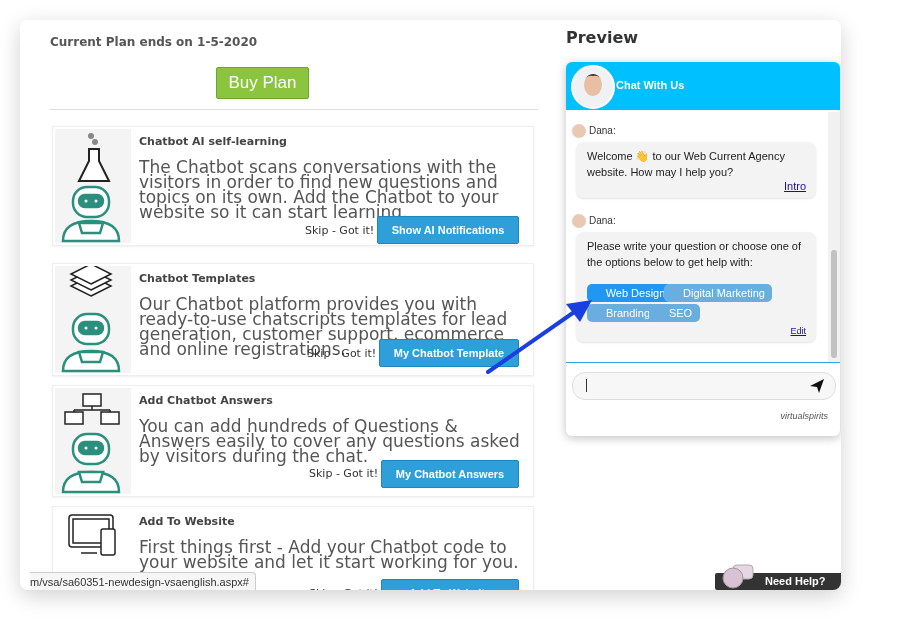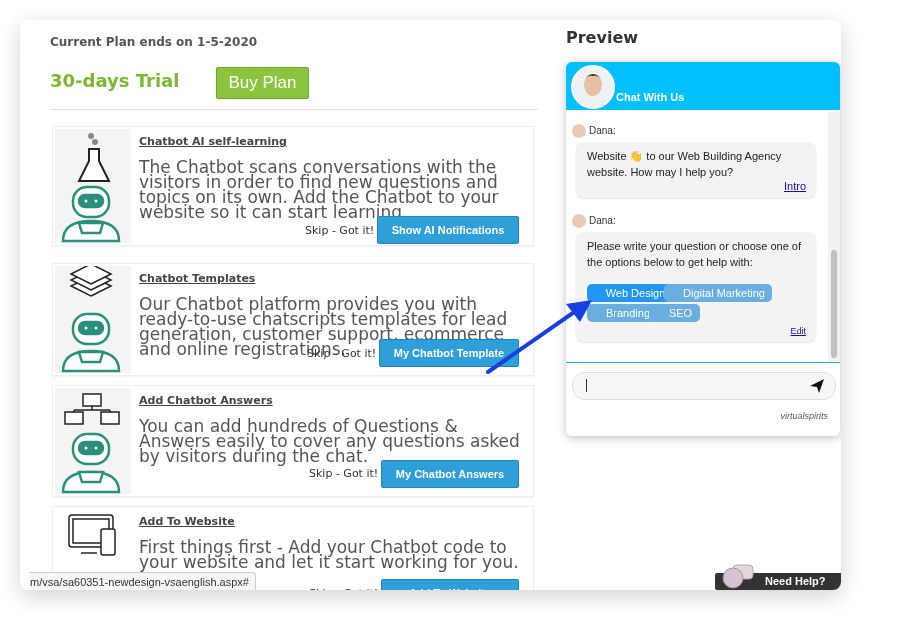--- a/index.html
+++ b/index.html
@@ -5,30 +5,30 @@
   html,body{margin:0;padding:0;}
   body{width:920px;height:631px;background:#ffffff;position:relative;overflow:hidden;font-family:"Liberation Sans",sans-serif;}
   .window{position:absolute;left:20px;top:20px;width:821px;height:570px;background:#fff;border-radius:8px;box-shadow:0 6px 22px rgba(0,0,0,0.18);overflow:hidden;}
   .left{position:absolute;left:30px;top:0;width:490px;height:570px;}
   .plan-ends{position:absolute;left:0;top:15px;font-family:"DejaVu Sans",sans-serif;font-weight:bold;font-size:12px;color:#555;}
   .trial{position:absolute;left:0;top:50px;font-family:"DejaVu Sans",sans-serif;font-weight:bold;font-size:18px;color:#7cb82f;}
   .buy-btn{position:absolute;left:166px;top:47px;width:91px;height:30px;background:#8bc53f;border:1px solid #6fa52a;border-radius:2px;color:#fff;font-size:17px;line-height:30px;text-align:center;cursor:pointer;}
   .divider{position:absolute;left:0;top:89px;width:488px;height:1px;background:#ddd;}
   .card{position:absolute;left:2px;width:480px;background:#fff;border:1px solid #eee;box-shadow:0 1px 2px rgba(0,0,0,0.06);}
   .card .illu{position:absolute;left:2px;top:2px;width:76px;background:#f4f4f4;}
-  .card .title{position:absolute;left:86px;top:8px;font-family:"DejaVu Sans",sans-serif;font-weight:bold;font-size:11px;color:#444;text-decoration:underline;}
+  .card .title{position:absolute;left:86px;top:8px;font-family:"DejaVu Sans",sans-serif;font-weight:bold;font-size:11px;color:#444;}
   .card .desc{position:absolute;left:86px;top:33px;width:390px;font-family:"DejaVu Sans",sans-serif;font-size:17px;line-height:15px;color:#555;}
   .card .skip{position:absolute;font-family:"DejaVu Sans",sans-serif;font-size:11px;color:#333;cursor:pointer;}
   .card .action{position:absolute;right:14px;height:26px;background:#2e9fd8;border:1px solid #1f86bd;border-radius:2px;color:#fff;font-weight:bold;font-size:11px;line-height:26px;text-align:center;cursor:pointer;}
   .status-url{position:absolute;left:-20px;top:552px;height:18px;padding:0 6px 0 0;background:#f6f6f6;border:1px solid #ccc;border-left:none;border-radius:0 4px 0 0;font-size:11px;line-height:18px;color:#333;white-space:nowrap;}
   .preview-title{position:absolute;left:546px;top:8px;font-family:"DejaVu Sans",sans-serif;font-weight:bold;font-size:16px;color:#333;}
   .chat{position:absolute;left:546px;top:42px;width:274px;height:374px;background:#fff;border-radius:6px;box-shadow:0 2px 10px rgba(0,0,0,0.25);overflow:hidden;}
   .chat-header{position:absolute;left:0;top:0;width:274px;height:48px;background:#00c0ff;}
   .chat-avatar{position:absolute;left:5px;top:3px;width:40px;height:40px;border-radius:50%;background:#f4f4f4;border:2px solid #fff;overflow:hidden;}
-  .chat-title{position:absolute;left:50px;top:29px;color:#fff;font-size:11px;font-weight:bold;}
+  .chat-title{position:absolute;left:50px;top:17px;color:#fff;font-size:11px;font-weight:bold;}
   .msgs{position:absolute;left:0;top:50px;width:262px;height:250px;}
   .scrollbar{position:absolute;left:262px;top:50px;width:12px;height:250px;background:#f1f1f1;}
   .thumb{position:absolute;left:3px;top:138px;width:6px;height:108px;background:#c1c1c1;border-radius:3px;}
   .sender{position:absolute;left:6px;font-size:10px;color:#333;}
   .mini-av{display:inline-block;width:14px;height:14px;border-radius:50%;background:#e9c9b4;vertical-align:middle;margin-right:3px;}
   .bubble{position:absolute;left:10px;width:240px;background:#f3f3f3;border-radius:8px;box-shadow:0 1px 2px rgba(0,0,0,0.12);font-size:11px;line-height:16px;color:#222;}
   .link-small{position:absolute;right:10px;color:#1a0dab;text-decoration:underline;cursor:pointer;}
   .opt{position:absolute;height:18px;border-radius:5px;color:#fff;font-size:11px;line-height:18px;text-align:center;cursor:pointer;padding-left:12px;}
   .input-line{position:absolute;left:0;top:300px;width:274px;height:1px;background:#29a8e0;}
   .chat-input{position:absolute;left:6px;top:310px;width:262px;height:26px;border:1px solid #ddd;border-radius:13px;background:#f7f7f7;}
@@ -37,21 +37,20 @@
   .brand{position:absolute;right:12px;top:349px;font-size:9px;font-style:italic;color:#555;}
   .need-help{position:absolute;left:695px;top:553px;width:136px;height:17px;background:#333;border-radius:2px;color:#fff;font-weight:bold;font-size:11px;line-height:17px;cursor:pointer;}
   .need-help .txt{position:absolute;left:50px;top:0;}
 </style>
 </head>
 <body>
 
 <div class="window">
   <div class="left">
     <div class="plan-ends">Current Plan ends on 1-5-2020</div>
-    <div class="trial">30-days Trial</div>
     <div class="buy-btn">Buy Plan</div>
     <div class="divider"></div>
 
     <div class="card" style="top:106px;height:118px;">
       <div class="illu" style="height:114px;">
         <svg width="76" height="114" viewBox="0 0 76 114">
           <circle cx="36" cy="7" r="3" fill="#888"></circle>
             <circle cx="40" cy="13" r="3" fill="#888"></circle>
           <path d="M34 20 h10 v12 l10 20 h-30 l10 -20z" fill="#fff" stroke="#222" stroke-width="2"></path>
           <g fill="none" stroke="#2a8f7c" stroke-width="2.5">
@@ -151,21 +150,21 @@
           <path d="M10 14 q10 -14 20 0 q-4 -6 -10 -5 q-6 -1 -10 5z" fill="#4a3020"></path>
           <path d="M6 40 q14 -14 28 0z" fill="#f2f2f2"></path>
         </svg>
       </div>
       <div class="chat-title">Chat With Us</div>
     </div>
 
     <div class="msgs">
       <div class="sender" style="top:12px;"><span class="mini-av"></span><span>Dana:</span></div>
       <div class="bubble" style="top:30px;height:56px;">
-        <div style="position:absolute;left:11px;top:6px;width:220px;">Website 👋  to our Web Building Agency website. How may I help you?</div>
+        <div style="position:absolute;left:11px;top:6px;width:220px;">Welcome 👋  to our Web Current Agency website. How may I help you?</div>
         <div class="link-small" style="top:36px;font-size:11px;">Intro</div>
       </div>
 
       <div class="sender" style="top:102px;"><span class="mini-av"></span><span>Dana:</span></div>
       <div class="bubble" style="top:120px;height:110px;">
         <div style="position:absolute;left:11px;top:6px;width:220px;">Please write your question or choose one of the options below to get help with:</div>
         <div class="opt" style="left:11px;top:52px;width:73px;background:#2196f3;">Web Design</div>
         <div class="opt" style="left:88px;top:52px;width:96px;background:#6aaee0;">Digital Marketing</div>
         <div class="opt" style="left:11px;top:72px;width:58px;background:#6aaee0;text-align:center;">Branding</div>
         <div class="opt" style="left:73px;top:72px;width:39px;background:#6aaee0;">SEO</div>

